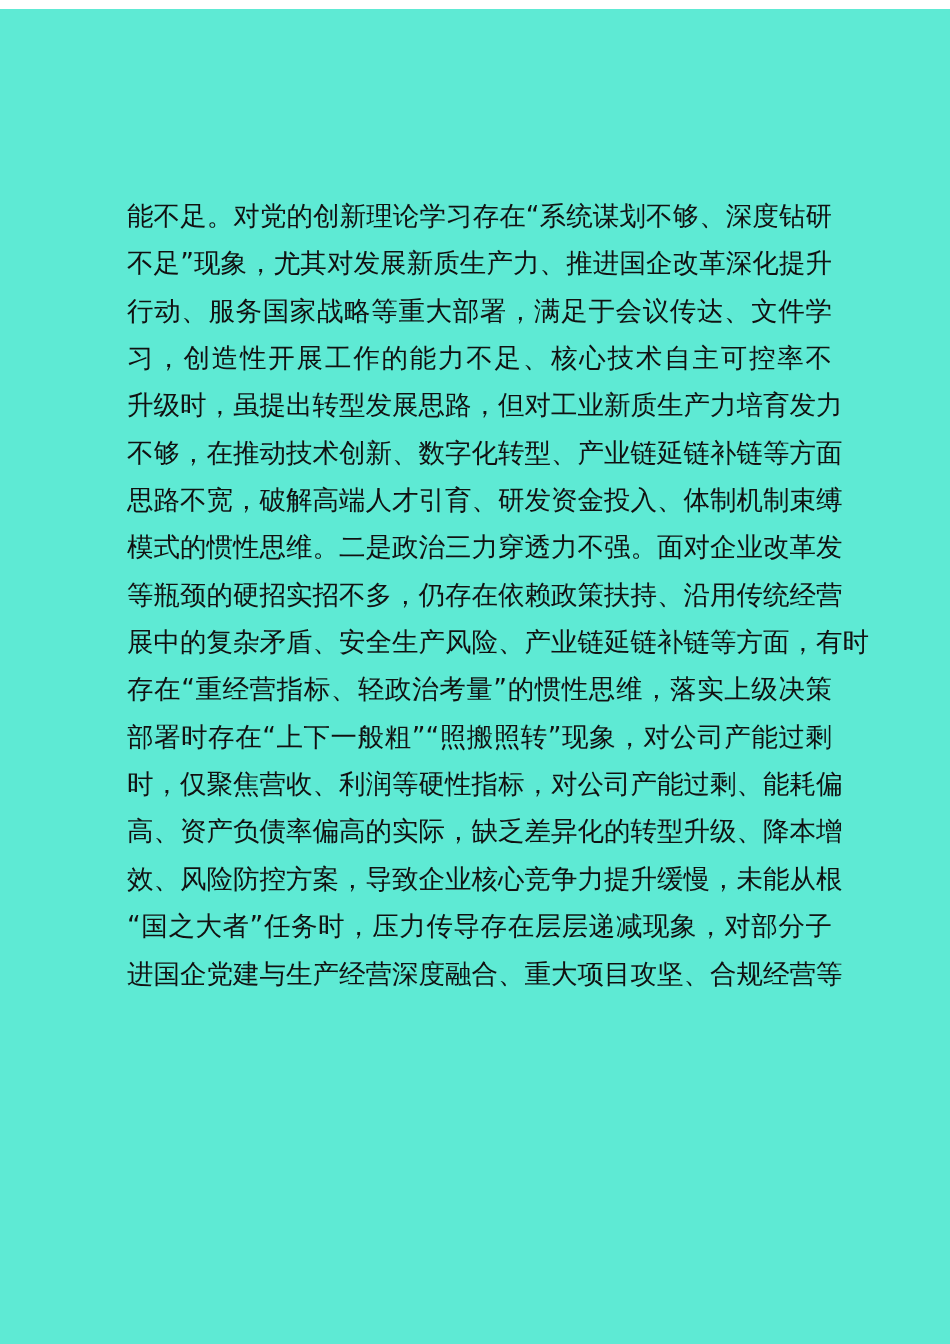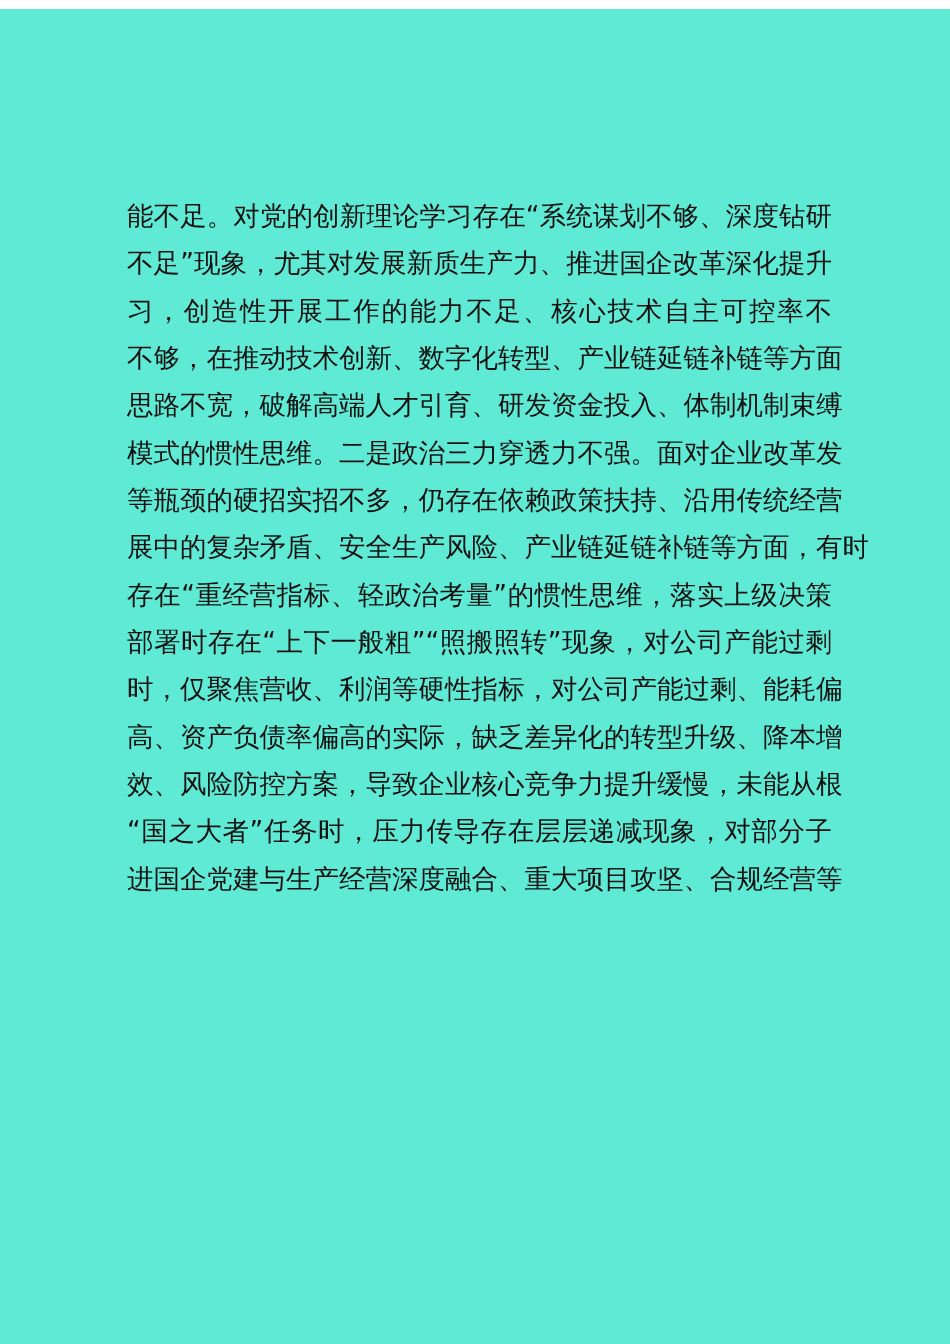--- a/index.html
+++ b/index.html
@@ -43,21 +43,23 @@
     letter-spacing: 0;
   }
 </style>
 </head>
 <body>
 
 <div class="page">
   <div class="body-text">
     <span class="line">能不足。对党的创新理论学习存在“系统谋划不够、深度钻研</span>
     <span class="line">不足”现象，尤其对发展新质生产力、推进国企改革深化提升</span>
+    <span class="line">行动、服务国家战略等重大部署，满足于会议传达、文件学</span>
     <span class="line">习，创造性开展工作的能力不足、核心技术自主可控率不</span>
+    <span class="line">升级时，虽提出转型发展思路，但对工业新质生产力培育发力</span>
     <span class="line">不够，在推动技术创新、数字化转型、产业链延链补链等方面</span>
     <span class="line">思路不宽，破解高端人才引育、研发资金投入、体制机制束缚</span>
     <span class="line">模式的惯性思维。二是政治三力穿透力不强。面对企业改革发</span>
     <span class="line">等瓶颈的硬招实招不多，仍存在依赖政策扶持、沿用传统经营</span>
     <span class="line">展中的复杂矛盾、安全生产风险、产业链延链补链等方面，有时</span>
     <span class="line">存在“重经营指标、轻政治考量”的惯性思维，落实上级决策</span>
     <span class="line">部署时存在“上下一般粗”“照搬照转”现象，对公司产能过剩</span>
     <span class="line">时，仅聚焦营收、利润等硬性指标，对公司产能过剩、能耗偏</span>
     <span class="line">高、资产负债率偏高的实际，缺乏差异化的转型升级、降本增</span>
     <span class="line">效、风险防控方案，导致企业核心竞争力提升缓慢，未能从根</span>

